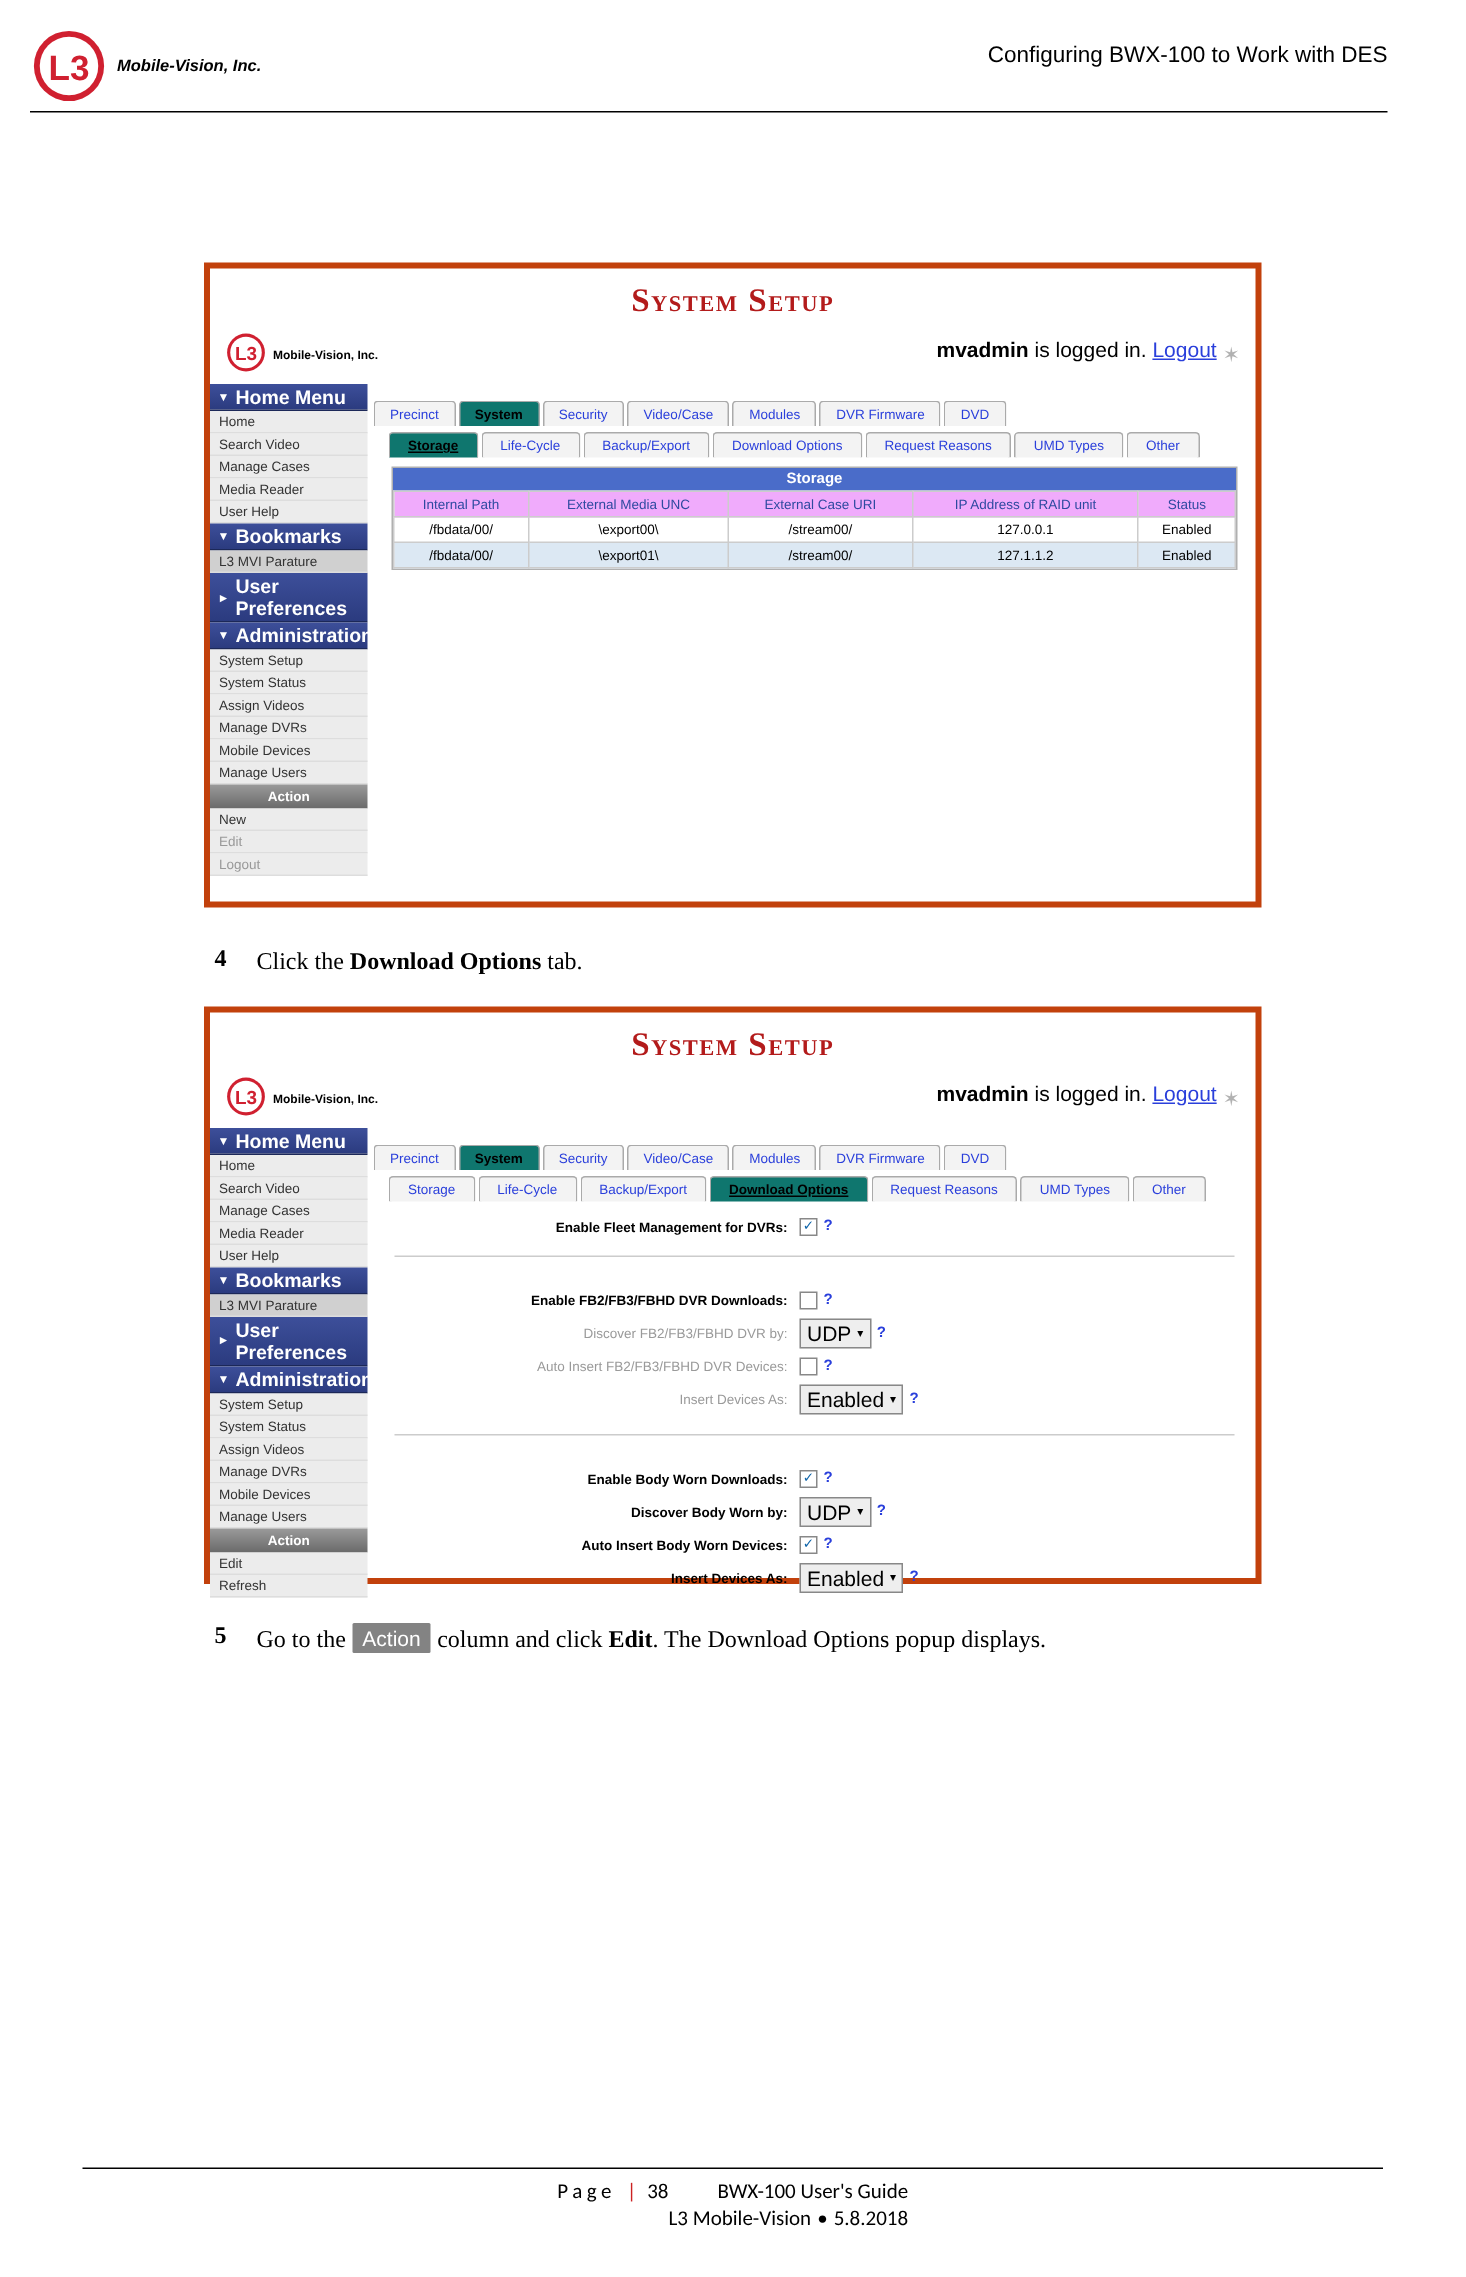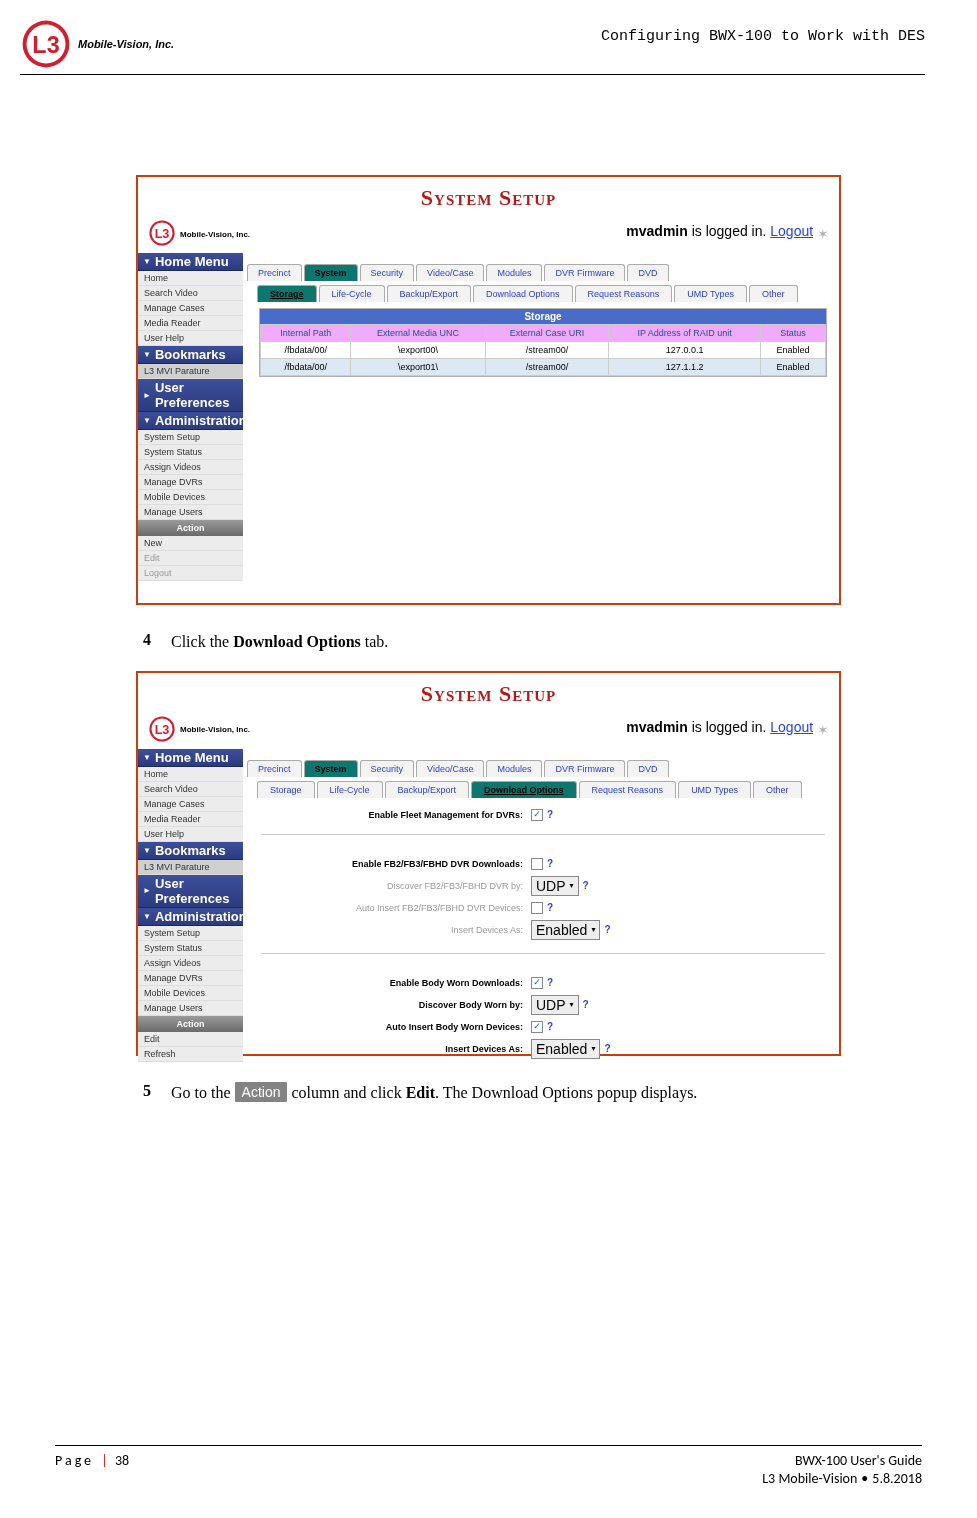--- a/index.html
+++ b/index.html
@@ -18,27 +18,27 @@
     justify-content: space-between;
     align-items: flex-start;
     padding: 18px 52px 4px 20px;
   }
   .logo {
     display: flex;
     align-items: center;
   }
   .logo svg { width: 52px; height: 52px; }
   .logo-text { font-size: 11px; font-weight: bold; font-style: italic; margin-left: 6px; font-family: Arial, sans-serif;}
-  .header-title { font-size: 15px; font-family: Liberation Mono, monospace; color: #000; margin-top: 10px;}
+  .header-title { font-size: 15px; font-family: Liberation Sans, sans-serif; color: #000; margin-top: 10px;}
   .header-line { border-bottom: 1px solid #000; margin: 0 52px 0 20px;}
 
   .content { padding: 0 55px 0 55px; }
 
   .screenshot {
-    border: 2px solid #c2410c;
+    border: 4px solid #c2410c;
     margin: 0 auto;
     background: #fff;
     font-family: Arial, Helvetica, sans-serif;
     font-size: 10px;
     position: relative;
   }
   .shot1 { width: 705px; height: 430px; margin-top: 100px;}
   .shot2 { width: 705px; height: 385px; margin-top: 18px;}
 
   .sys-title {
@@ -184,21 +184,21 @@
 
   .footer {
     position: absolute;
     bottom: 30px;
     left: 0; right: 0;
     padding: 0 55px;
     font-family: Calibri, Arial, sans-serif;
     font-size: 14px;
   }
   .footer-line {border-top: 1px solid #000; margin-bottom: 6px;}
-  .footer-row { display: flex; justify-content: space-between;}
+  .footer-row { display: flex; justify-content: center;}
   .footer-left .pg { letter-spacing: 3px;}
   .footer-left .sep { color: #c22; margin: 0 4px;}
   .footer-right { text-align: right; line-height: 1.3;}
   .footer-right .dot { margin: 0 4px;}
 </style>
 </head>
 <body>
 
 <div class="page-header">
   <div class="logo">

